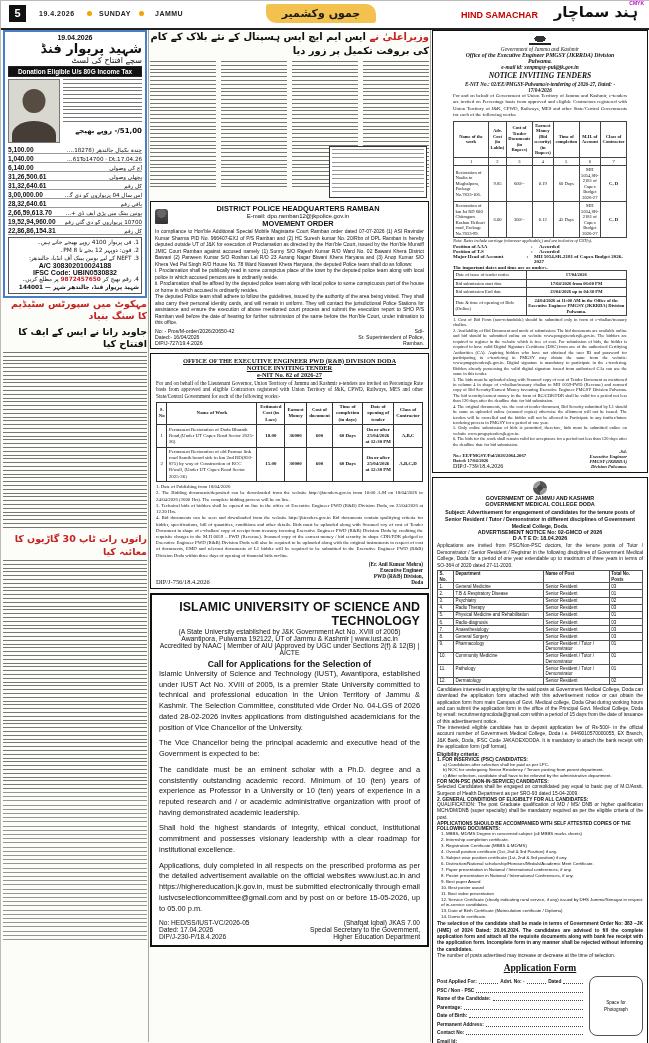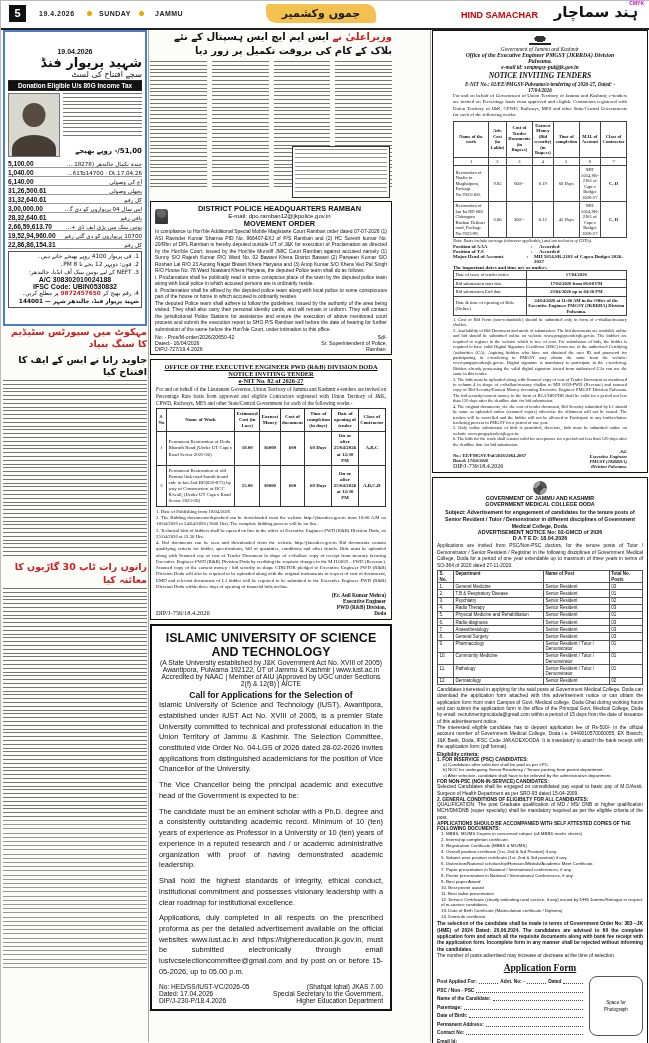--- a/index.html
+++ b/index.html
@@ -11,28 +11,28 @@
   #hdr{position:absolute;left:0;top:0;width:649px;height:27px;border-bottom:2px solid #222;background:#fff;}
   #pgnum{position:absolute;left:8px;top:4px;width:17px;height:17px;background:#111;color:#fff;font:bold 11px/17px "Liberation Sans",sans-serif;text-align:center}
   .hmeta{position:absolute;top:9px;font:bold 7px "Liberation Sans",sans-serif;letter-spacing:.5px;color:#222}
   .dot{position:absolute;top:10px;width:5px;height:5px;border-radius:50%;background:#f0a500}
   #badge{position:absolute;left:265px;top:3px;width:110px;height:19px;background:#f2c14e;border-radius:3px 10px 3px 10px;color:#1a1a1a;font-size:11px;line-height:19px;text-align:center;font-weight:bold}
   #brand{position:absolute;right:112px;top:9px;color:#c60000;font:bold 9px "Liberation Sans",sans-serif}
   #brandu{position:absolute;right:12px;top:2px;font-size:15px;font-weight:bold;color:#111}
   #cmyk{position:absolute;right:6px;top:-1px;font:bold 5px "Liberation Sans",sans-serif;color:#c0c}
   
   #colL{position:absolute;left:2px;top:29px;width:144px;height:1012px}
-  #colM{position:absolute;left:149px;top:29px;width:242px;height:1012px}
+  #colM{position:absolute;left:149px;top:29px;width:279px;height:1012px}
   #colR{position:absolute;left:431px;top:29px;width:216px;height:1012px}
   .vsep{position:absolute;top:29px;width:1px;height:1012px;background:#a8a8a2}
   
   .ph{background:repeating-linear-gradient(to bottom,#4b4b45 0 1px,transparent 1px 3.8px);opacity:.75}
   .ph-lt{background:repeating-linear-gradient(to bottom,#6b6b64 0 1px,transparent 1px 4.2px);opacity:.7}
   
-  #ad{border:2px solid #4a7dc9;background:#fff;padding:16px 3px;font-size:6px}
+  #ad{border:2px solid #4a7dc9;background:#fff;padding:2px 3px;font-size:6px}
   #ad .date{font:bold 7px "Liberation Sans",sans-serif;text-align:center}
   #ad .title{font-size:13px;font-weight:bold}
   #ad .sub{font-size:8px}
   .taxline{border:1px solid #222;background:#111;color:#fff;font:bold 6.4px "Liberation Sans",sans-serif;text-align:center;padding:1px 0;margin:1px 0}
   .photo{width:50px;height:62px;background:#d8d8d0;border:1px solid #777;position:relative;overflow:hidden;flex:none}
   .photo::before{content:"";position:absolute;left:50%;top:14%;width:46%;height:40%;transform:translateX(-50%);border-radius:50%;background:#564c42}
   .photo::after{content:"";position:absolute;left:50%;bottom:-10%;width:88%;height:44%;transform:translateX(-50%);border-radius:50% 50% 0 0;background:#463e36}
   .amt-row{display:flex;justify-content:space-between;align-items:baseline;border-bottom:1px solid #999;padding:.5px 0}
   .amt{font:bold 6.6px "Liberation Sans",sans-serif;white-space:nowrap}
   .amt-lbl{font-size:5.6px;max-width:78px;overflow:hidden;white-space:nowrap;text-overflow:ellipsis}
@@ -50,21 +50,21 @@
   #police .hdr2{font:6px "Liberation Sans",sans-serif;text-align:center}
   #police .body{font:5px/1.3 "Liberation Sans",sans-serif;text-align:justify}
   .logo{width:13px;height:15px;background:radial-gradient(circle at 50% 30%,#666 0 35%,transparent 36%),linear-gradient(#555,#333);border-radius:3px 3px 1px 1px;flex:none}
   .ftr{display:flex;justify-content:space-between;align-items:flex-end;font-size:5.2px;margin-top:2px}
   
   #pwd .t1{font-size:6.4px;font-weight:bold;text-decoration:underline;text-align:center}
   #pwd .body{font-size:5.2px;line-height:1.3;text-align:justify}
   #pwd td{border:1px solid #333;padding:1.5px;font-size:4.9px;line-height:1.25;vertical-align:middle}
   
   #iust{font-family:"Liberation Sans",sans-serif}
-  #iust .name{font-size:12.4px;font-weight:bold;text-align:center;letter-spacing:.1px}
+  #iust .name{font-size:12.4px;font-weight:bold;text-align:right;letter-spacing:.1px}
   #iust .sub{font-size:6.8px;text-align:center}
   #iust .call{font-size:8.6px;font-weight:bold;text-align:center;margin-top:3px}
   #iust .post{font-size:12.6px;text-align:center;margin:2px 0 4px}
   #iust p{font-size:7.4px;line-height:1.45;text-align:justify;margin:0 0 5px}
   
   #pmgsy{font-size:5px}
   #pmgsy .gl{text-align:center;font-size:5.4px;font-style:italic}
   #pmgsy .org{text-align:center;font-size:5.8px;font-weight:bold;font-style:italic}
   #pmgsy .tit{text-align:center;font-size:7.6px;font-weight:bold;font-style:italic;margin:1px 0}
   #pmgsy .nit{font-size:5.2px;font-weight:bold;font-style:italic;text-align:center}
@@ -114,21 +114,21 @@
       <div class="date">19.04.2026</div>
       <div class="urdu" style="display:flex;justify-content:space-between;align-items:baseline">
         <span class="title urdu">شہید پریوار فنڈ</span>
       </div>
       <div class="sub urdu">سچے افتتاح کی لسٹ</div>
       <div class="taxline">Donation Eligible U/s 80G Income Tax</div>
       <div style="display:flex;gap:3px;margin:2px 0">
         <div class="photo"></div>
         <div style="flex:1">
           <div class="ph" style="height:44px"></div>
-          <div class="urdu b" style="font-size:7px;margin-top:10px">51,00/- روپے بھیجے</div>
+          <div class="urdu b" style="font-size:7px;margin-top:4px">51,00/- روپے بھیجے</div>
         </div>
       </div>
       <div>
           <div class="amt-row">
           <span class="amt">5,100.00</span>
           <span class="amt-lbl urdu">چندہ بکمال جالندھر (R.NO.18278)</span>
         </div>
           <div class="amt-row">
           <span class="amt">1,040.00</span>
           <span class="amt-lbl urdu">R.No.14661To14700 · Dt.17.04.26</span>

